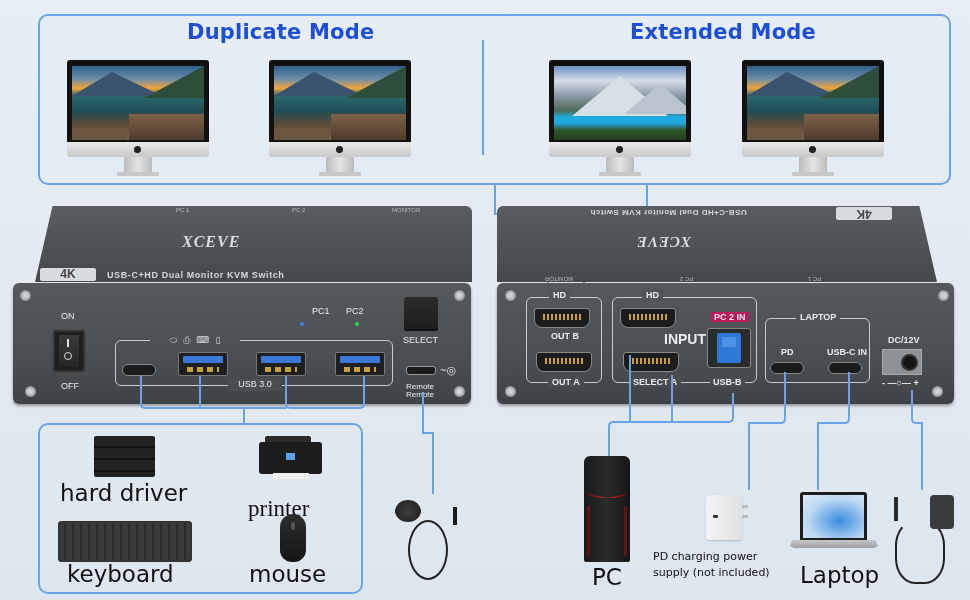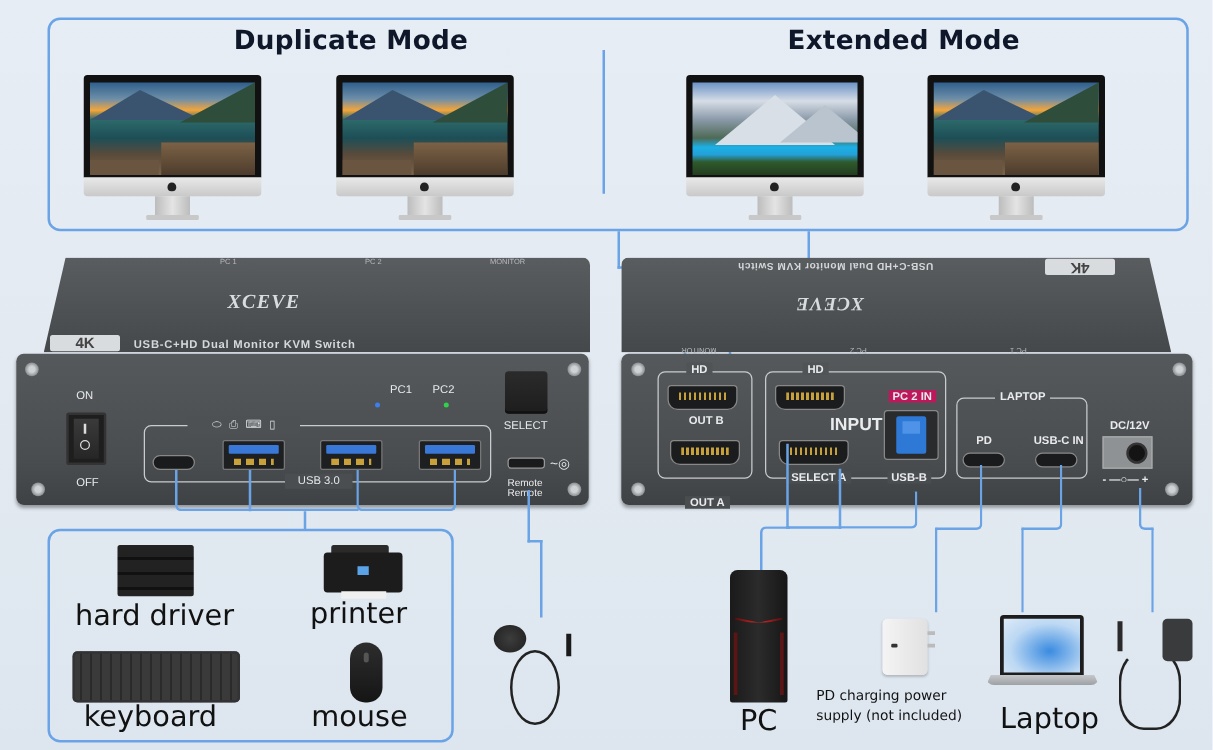--- a/index.html
+++ b/index.html
@@ -10,21 +10,21 @@
     position: relative;
     color: #111;
   }
   .abs { position: absolute; }
   .line { position: absolute; border-color: #6aa3e6; border-style: solid; border-width: 0; }
   .modes-box {
     position: absolute; left: 38px; top: 14px; width: 913px; height: 171px;
     border: 2px solid #6aa3e6; border-radius: 10px;
   }
   .mode-divider { position: absolute; left: 482px; top: 40px; width: 2px; height: 115px; background: #6aa3e6; }
-  .mode-title { position: absolute; font-weight: bold; font-size: 21px; color: #0f172a; letter-spacing: 0.2px; }
+  .mode-title { position: absolute; font-weight: bold; font-size: 21px; color: #1d4ed8; letter-spacing: 0.2px; }
 
   
   .monitor { position: absolute; width: 142px; height: 118px; }
   .monitor .bezel { position: absolute; left: 0; top: 0; width: 142px; height: 82px; background: #111; border-radius: 3px 3px 0 0; }
   .monitor .screen { position: absolute; left: 5px; top: 6px; width: 132px; height: 74px; overflow: hidden; }
   .monitor .chin { position: absolute; left: 0; top: 82px; width: 142px; height: 15px; background: linear-gradient(180deg,#e8e8e8,#c9c9c9); border-radius: 0 0 3px 3px; }
   .monitor .apple { position: absolute; left: 67px; top: 86px; width: 7px; height: 7px; background: #222; border-radius: 50% 50% 45% 45%; }
   .monitor .neck { position: absolute; left: 57px; top: 97px; width: 28px; height: 16px; background: linear-gradient(90deg,#bcbcbc,#e4e4e4,#bcbcbc); }
   .monitor .foot { position: absolute; left: 50px; top: 112px; width: 42px; height: 4px; background: #c8c8c8; border-radius: 1px; }
   .scene-lake {
@@ -238,21 +238,21 @@
 
 <div class="peri-box"></div>
 <div class="hdd"></div>
 <div class="label-lg" style="left:60px; top:480px;">hard driver</div>
 <div class="printer">
     <div class="lid"></div>
     <div class="body"></div>
     <div class="lcd"></div>
     <div class="paper"></div>
   </div>
-<div class="label-lg" style="left:248px; top:478px;">printer</div>
+<div class="label-lg" style="left:248px; top:496px;font-family:Liberation Serif, serif;">printer</div>
 <div class="keyboard"></div>
 <div class="label-lg" style="left:67px; top:561px;">keyboard</div>
 <div class="mouse">
     <div class="wheel"></div>
   </div>
 <div class="label-lg" style="left:249px; top:561px;">mouse</div>
 
 <div class="remote-cable"></div>
 <div class="remote"></div>
 <div class="remote-plug"></div>
@@ -273,21 +273,21 @@
 
 <div class="bracket" style="left:526px; top:297px; width:76px; height:86px;"></div>
 <div class="silk silk-bold" style="left:549px; top:290px; background:#515457; padding:0 4px; font-size:9px;">HD</div>
 <div class="hdmi" style="left:534px; top:308px;">
     <div class="pins"></div>
   </div>
 <div class="silk silk-bold" style="left:551px; top:331px; font-size:9px;">OUT B</div>
 <div class="hdmi" style="left:536px; top:352px;">
     <div class="pins"></div>
   </div>
-<div class="silk silk-bold" style="left:548px; top:377px; background:#4a4d50; padding:0 4px; font-size:9px;margin-top:20px;">OUT A</div>
+<div class="silk silk-bold" style="left:548px; top:377px; background:#4a4d50; padding:0 4px; font-size:9px;">OUT A</div>
 
 <div class="bracket" style="left:612px; top:297px; width:145px; height:86px; border-radius:6px;"></div>
 <div class="silk silk-bold" style="left:642px; top:290px; background:#515457; padding:0 4px; font-size:9px;">HD</div>
 <div class="hdmi" style="left:620px; top:308px;">
     <div class="pins"></div>
   </div>
 <div class="silk silk-bold" style="left:633px; top:331px; font-size:14px;padding-left:31px;">INPUT B</div>
 <div class="hdmi" style="left:623px; top:352px;">
     <div class="pins"></div>
   </div>

